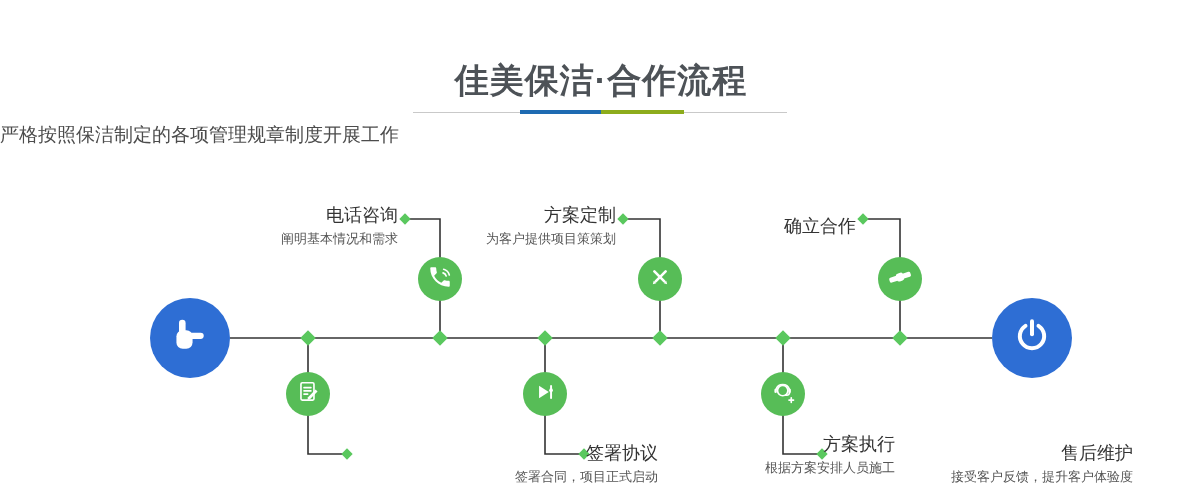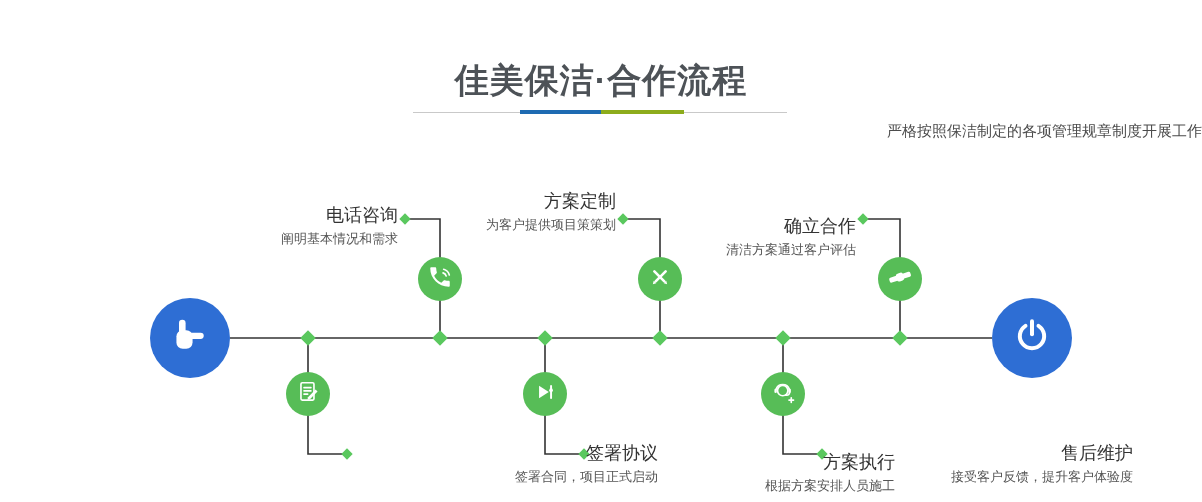--- a/index.html
+++ b/index.html
@@ -5,22 +5,22 @@
   html,body{margin:0;padding:0;background:#fff;}
   body{font-family:"Liberation Sans","DejaVu Sans",sans-serif;}
   .stage{position:relative;width:1202px;height:502px;background:#ffffff;overflow:hidden;margin:16px auto;}
 
   
   .page-title{position:absolute;left:0;top:42px;width:1202px;text-align:center;
     font-size:34px;font-weight:700;color:#4d5257;letter-spacing:1px;}
   .divider-thin{position:absolute;left:413px;top:96px;width:374px;height:0;border-top:1px solid #c9c9c9;}
   .divider-blue{position:absolute;left:520px;top:94px;width:81px;height:4px;}
   .divider-green{position:absolute;left:601px;top:94px;width:83px;height:4px;}
-  .page-subtitle{position:absolute;left:0;top:106px;width:1202px;text-align:right;
-    font-size:15px;color:#4c4c4c;}
+  .page-subtitle{position:absolute;left:0;top:106px;width:1202px;text-align:left;
+    font-size:19px;color:#4c4c4c;}
 
   
   .connectors{position:absolute;left:0;top:0;z-index:1;}
 
   
   .node{position:absolute;border-radius:50%;display:flex;align-items:center;justify-content:center;z-index:2;}
   .node.green{width:44px;height:44px;background:#57bd57;}
   .node.blue{width:80px;height:80px;background:#2e6ed4;}
 
   
@@ -160,34 +160,33 @@
           <path d="M16.9 18.7 h4 M18.9 16.7 v4"></path>
         </g>
       </svg>
     </span>
   </div>
 
   <div class="label-top" style="right:804px;top:189px;">
     <div class="step-title">电话咨询</div>
     <div class="step-desc">阐明基本情况和需求</div>
   </div>
-  <div class="label-top" style="right:586px;top:175px;">
+  <div class="label-top" style="right:586px;top:189px;">
     <div class="step-title">方案定制</div>
     <div class="step-desc">为客户提供项目策策划</div>
   </div>
   <div class="label-top" style="right:346px;top:200px;">
     <div class="step-title">确立合作</div>
-    <div class="step-desc">清洁方案通过客户评估</div>
   </div>
 
   <div class="label-bottom" style="left:358px;top:427px;">
     <div class="step-title">签署协议</div>
     <div class="step-desc">签署合同，项目正式启动</div>
   </div>
-  <div class="label-bottom" style="left:595px;top:436px;">
+  <div class="label-bottom" style="left:595px;top:418px;">
     <div class="step-title">方案执行</div>
     <div class="step-desc">根据方案安排人员施工</div>
   </div>
   <div class="label-bottom" style="left:833px;top:427px;">
     <div class="step-title">售后维护</div>
     <div class="step-desc">接受客户反馈，提升客户体验度</div>
   </div>
 
 </div>
 

